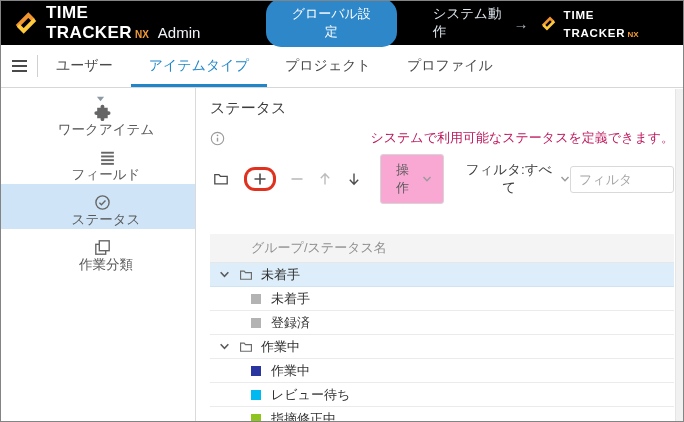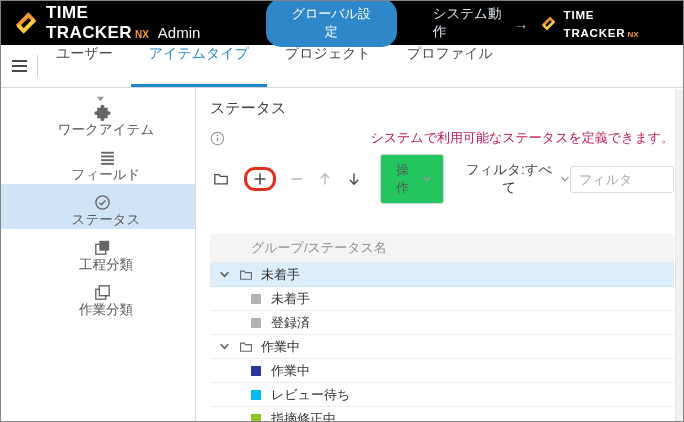--- a/index.html
+++ b/index.html
@@ -21,21 +21,21 @@
   .hdr-spacer{flex:1;}
   .jump-arrow{color:#aebbc6;font-size:15px;margin-right:11px;}
   .brand.small .brand-name{font-size:11.5px;letter-spacing:.8px;}
   .brand.small .brand-nx{font-size:8px;margin-left:2px;}
   
   .tabbar{height:43px;border-bottom:1px solid #d7d7d7;display:flex;align-items:stretch;background:#fff;box-sizing:border-box;}
   .burger{width:36px;background:none;border:none;display:flex;align-items:center;justify-content:center;cursor:pointer;padding:0;}
   .burger-bars{display:flex;flex-direction:column;gap:3px;}
   .burger-bars i{display:block;width:15px;height:2px;background:#4a4a4a;}
   .tab-div{width:1px;height:22px;background:#d0d0d0;align-self:center;}
-  .tab{padding:0 18px;display:flex;align-items:flex-start;font-size:14px;color:#4a4a4a;cursor:pointer;background:none;border:none;font-family:Liberation Sans, sans-serif;}
+  .tab{padding:0 18px;display:flex;align-items:center;font-size:14px;color:#4a4a4a;cursor:pointer;background:none;border:none;font-family:Liberation Sans, sans-serif;}
   .tab:first-of-type{margin-left:5px;}
   .tab.active{color:#1f87c9;box-shadow:inset 0 -3px 0 #1f87c9;}
   
   .bodyrow{display:flex;height:333px;}
   .sidebar{width:195px;flex:none;border-right:1px solid #dadada;box-sizing:border-box;padding-top:6px;}
   .side-item{height:45px;display:flex;align-items:center;padding-left:5px;color:#595959;font-size:13.5px;cursor:pointer;flex-direction:column;}
   .side-item .expander{width:16px;display:flex;justify-content:center;color:#8d9aa5;visibility:hidden;}
   .side-item.has-expander .expander{visibility:visible;}
   .side-icon{width:18px;height:18px;display:inline-flex;align-items:center;justify-content:center;color:#666;margin-left:3px;flex:none;}
   .side-item.child .side-icon{margin-left:14px;}
@@ -46,21 +46,21 @@
   .page-title{font-size:15px;color:#3d3d3d;font-weight:normal;margin:11px 0 0 0;}
   .inforow{margin-top:11px;display:flex;align-items:center;gap:7px;color:#be185d;font-size:13px;justify-content:space-between;}
   .inforow .ico{display:inline-flex;color:#9a9a9a;}
   
   .toolbar{margin-top:16px;display:flex;align-items:center;height:32px;}
   .tb-btn{background:none;border:none;padding:0;width:16px;height:16px;display:flex;align-items:center;justify-content:center;
           margin:0 14px 0 0;cursor:pointer;color:#4c4c4c;}
   .tb-btn:first-of-type{margin-left:3px;}
   .tb-btn.disabled{color:#bcbcbc;}
   .tb-btn.highlighted{box-shadow:0 0 0 3px #e0301e;border-radius:8px;padding:4px 6px;width:auto;height:18px;margin:0 17px 0 4px;}
-  .op-btn{margin-left:5px;display:flex;align-items:center;gap:9px;border:1px solid #d6d6d6;background:#22c55e;border-radius:3px;
+  .op-btn{margin-left:5px;display:flex;align-items:center;gap:9px;border:1px solid #d6d6d6;background:#f9a8d4;border-radius:3px;
           padding:6px 11px;font-size:13px;color:#5a5a5a;cursor:pointer;font-family:inherit;}
   .op-btn .chev,.filter-dd .chev{display:inline-flex;color:#9a9a9a;}
   .filter-dd{margin-left:21px;display:flex;align-items:center;gap:7px;background:none;border:none;font-size:13.5px;color:#404040;
              cursor:pointer;padding:0;font-family:inherit;}
   .filter-input{margin-left:auto;width:104px;height:27px;border:1px solid #d9d9d9;border-radius:3px;padding:0 8px;
                 font-size:13px;color:#333;box-sizing:border-box;font-family:inherit;outline:none;}
   .filter-input::placeholder{color:#a6a6a6;}
   
   .table{margin-top:12px;}
   .thead{height:28px;background:#f4f4f4;display:flex;align-items:center;padding-left:41px;color:#8f8f8f;font-size:13px;
@@ -182,34 +182,20 @@
         </div>
         <div class="side-item">
           <span class="expander">
             <svg width="9" height="9" viewBox="0 0 10 10">
               <path d="M1 3h8L5 8z" fill="currentColor"></path>
             </svg>
           </span>
           <span class="side-icon">
             <svg width="17" height="17" viewBox="0 0 16 16">
               <rect x="1.7" y="5" width="9.3" height="9.3" fill="none" stroke="currentColor" stroke-width="1.3"></rect>
-              <rect x="5" y="1.7" width="9.3" height="9.3" fill="currentColor"></rect>
-            </svg>
-          </span>
-          <span class="side-label">工程分類</span>
-        </div>
-        <div class="side-item">
-          <span class="expander">
-            <svg width="9" height="9" viewBox="0 0 10 10">
-              <path d="M1 3h8L5 8z" fill="currentColor"></path>
-            </svg>
-          </span>
-          <span class="side-icon">
-            <svg width="17" height="17" viewBox="0 0 16 16">
-              <rect x="1.7" y="5" width="9.3" height="9.3" fill="none" stroke="currentColor" stroke-width="1.3"></rect>
               <rect x="5" y="1.7" width="9.3" height="9.3" fill="#fff" stroke="currentColor" stroke-width="1.3"></rect>
             </svg>
           </span>
           <span class="side-label">作業分類</span>
         </div>
     </div>
 
     <div class="content">
       <h1 class="page-title">ステータス</h1>
 

